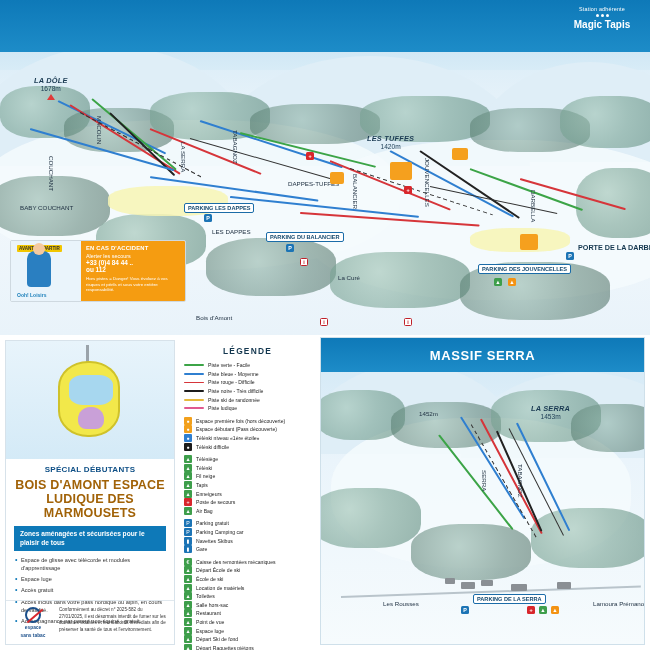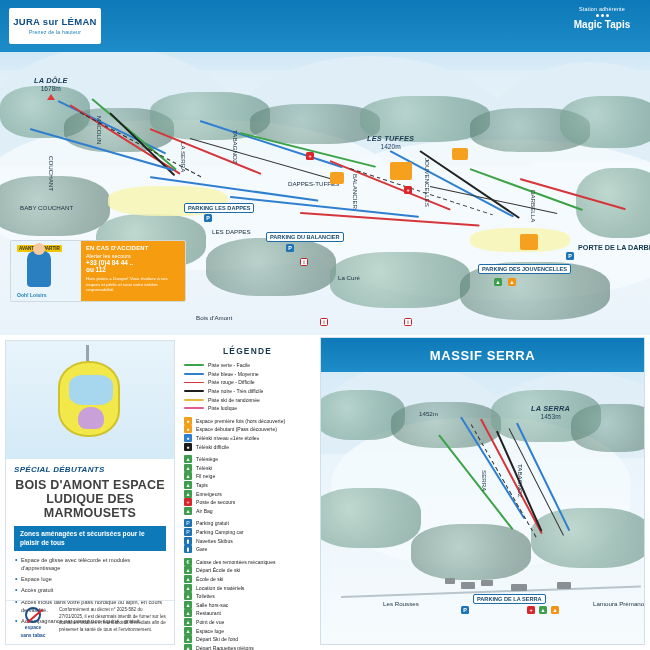--- a/index.html
+++ b/index.html
@@ -148,23 +148,23 @@
     background:#a7d7ef; border-radius:14px/10px;
   }
   .cabin .mrm {
     position:absolute; left:18px; top:44px; width:26px; height:22px;
     background:#c9a0d8; border-radius:12px 12px 8px 8px;
   }
   .cabin-arm {
     position:absolute; left:80px; top:4px; width:3px; height:22px; background:#9aa3aa;
   }
   .deb-mid { padding:6px 8px 8px; }
-  .deb-sp { font-size:8px; font-weight:bold; color:#0e4f86; letter-spacing:.3px;font-style:italic;}
+  .deb-sp { font-size:8px; font-weight:bold; color:#0e4f86; text-align:center; letter-spacing:.3px;}
   .deb-h1 {
-    font-size:12.5px; font-weight:bold; color:#404040; text-align:center;
+    font-size:12.5px; font-weight:bold; color:#a16207; text-align:center;
     line-height:1.12; margin-top:4px; letter-spacing:.2px;
   }
   .deb-band {
     margin-top:6px; background:#0e79b8; color:#fff; font-size:6.6px; font-weight:bold;
     padding:4px 6px; line-height:1.3;
   }
   .deb-list { margin-top:5px; font-size:5.6px; color:#333; line-height:1.45; }
   .deb-list div { position:relative; padding-left:7px; margin-bottom:3px;}
   .deb-list div:before{ content:"•"; position:absolute; left:1px; top:-1px; color:#0e79b8; font-size:7px;}
   .deb-foot {
@@ -269,24 +269,20 @@
     <div class="run red" style="left:300px;top:212px;width:180px;transform:rotate(4deg);"></div>
 
     <div class="lift dash" style="left:80px;top:112px;width:140px;transform:rotate(28deg);"></div>
     <div class="lift" style="left:190px;top:138px;width:150px;transform:rotate(16deg);"></div>
     <div class="lift dash" style="left:350px;top:168px;width:150px;transform:rotate(18deg);"></div>
     <div class="lift" style="left:430px;top:186px;width:130px;transform:rotate(12deg);"></div>
 
     <div class="topbar"></div>
     <div class="toptitle">MASSIF DÔLE-TUFFES</div>
 
-    <div class="logo-jura">
-      <div class="l1">JURA sur LÉMAN</div>
-      <div class="l2">Prenez de la hauteur</div>
-    </div>
 
     <div class="logo-mp">
       <div class="s1">Station adhérente</div>
       <div class="mp-dots">
           <i></i>
           <i></i>
           <i></i>
         </div>
       <div class="s2">Magic Tapis</div>
     </div>

